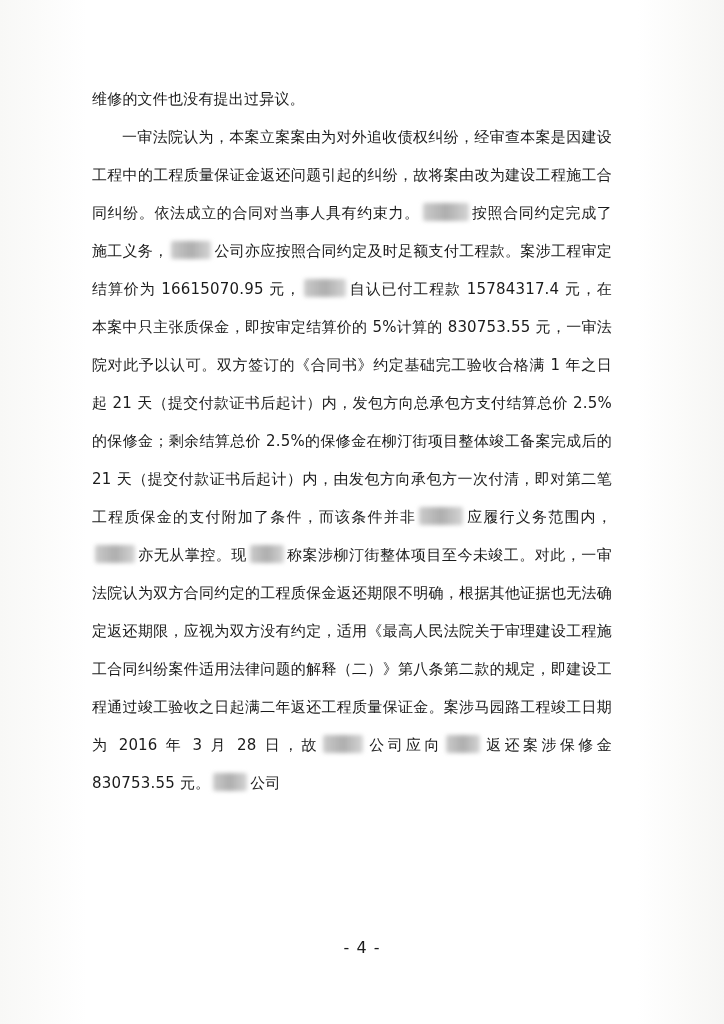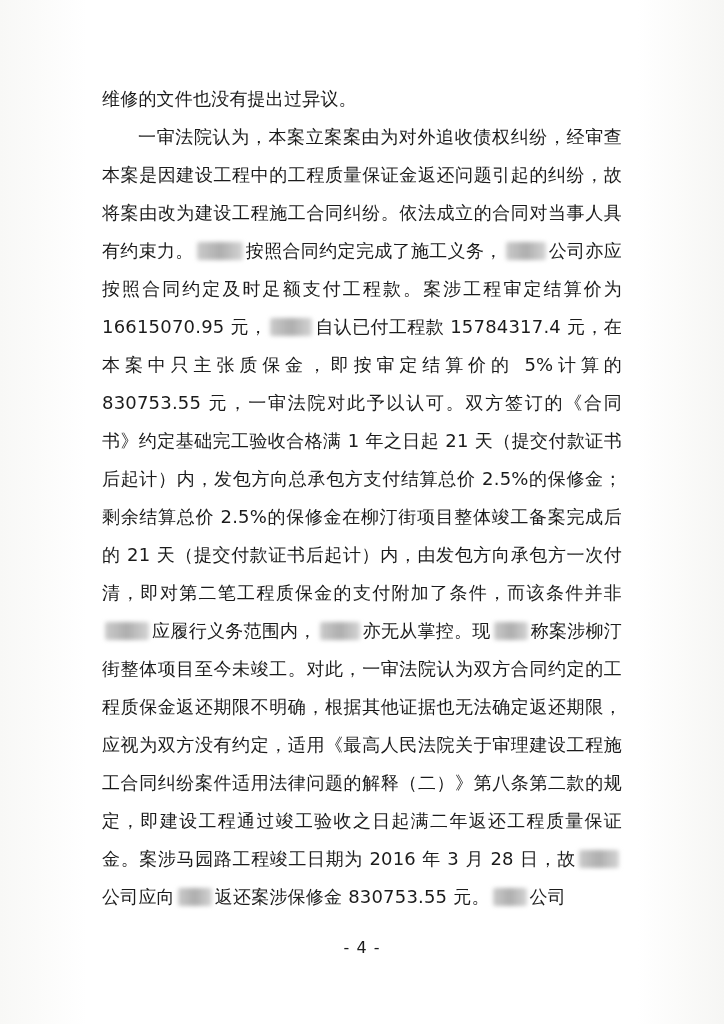--- a/index.html
+++ b/index.html
@@ -23,24 +23,24 @@
   
   .page::before {
     content: "";
     position: absolute;
     inset: 0;
     background: linear-gradient(90deg, #f8f8f6 0%, #ffffff 12%, #ffffff 88%, #f6f6f4 100%);
     pointer-events: none;
   }
   .body-text {
     position: absolute;
-    left: 102px;
+    left: 92px;
     top: 80px;
     width: 520px;
-    font-size: 18px;
+    font-size: 15px;
     line-height: 38px;
     color: #1b1b1b;
     text-align: justify;
     text-justify: inter-ideograph;
     letter-spacing: 0.2px;
     font-family: "DejaVu Sans", "Liberation Sans", sans-serif;
   }
   .para {
     margin: 0;
     text-indent: 0;

